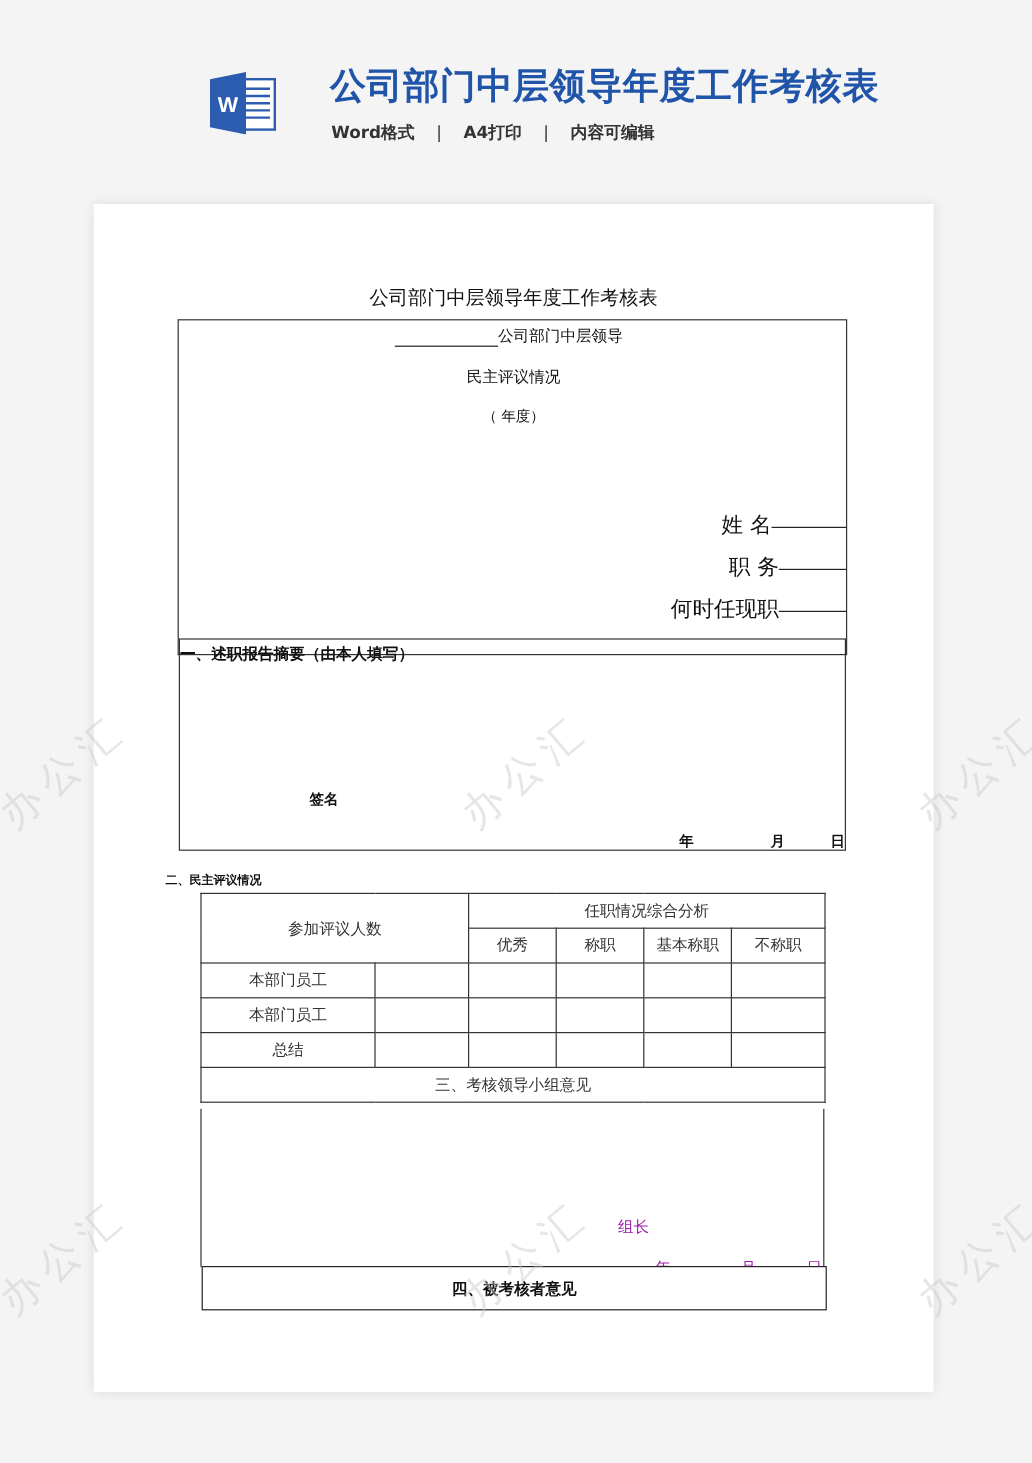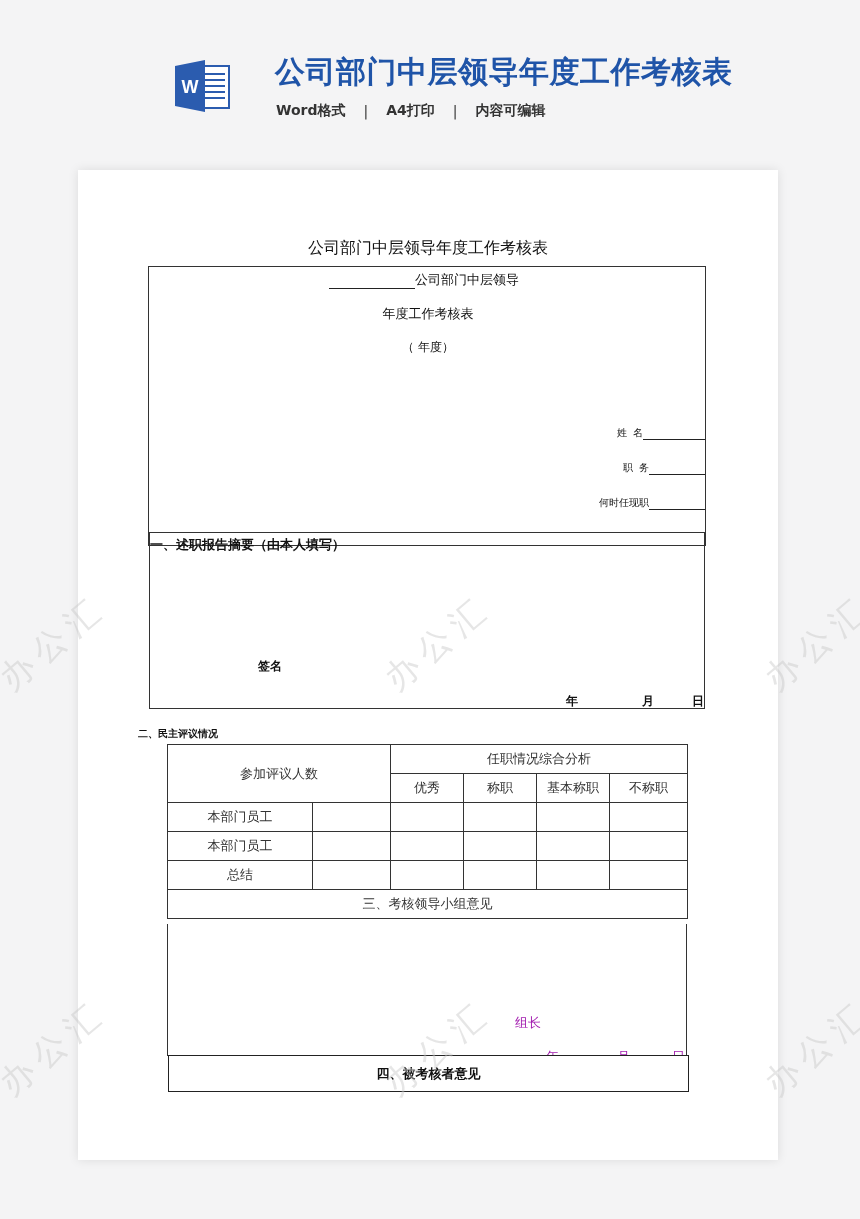--- a/index.html
+++ b/index.html
@@ -84,24 +84,23 @@
     }
     .cover-line2 {
       left: 0; width: 558px; top: 38px;
       text-align: center; font-size: 13px;
     }
     .cover-line3 {
       left: 0; width: 558px; top: 72px;
       text-align: center; font-size: 12px;
     }
     .cover-field {
-      font-size: 10px;
-      display: flex; align-items: flex-end;
+      font-size: 18px;
+      display: flex; align-items: flex-start;
       right: 0;
-      font-family: Liberation Mono, monospace;
     }
     
     .sec1-box {
       left: 71px; top: 362px;
       width: 556px; height: 177px;
       border: 1.5px solid #333;
       box-sizing: border-box;
     }
     .sec1-heading { left: 0px; top: 3px; font-size: 13px; font-weight: bold; }
     .sec1-sign { left: 108px; top: 125px; font-size: 12px; font-weight: bold; }
@@ -186,21 +185,21 @@
 
 <div class="paper">
 
   <div class="abs doc-title">公司部门中层领导年度工作考核表</div>
 
   <div class="abs cover-box">
     <div class="abs cover-line1">
       <span class="blank-underline" style="width:86px"></span>
       <span>公司部门中层领导</span>
     </div>
-    <div class="abs cover-line2">年度工作考核表</div>
+    <div class="abs cover-line2">民主评议情况</div>
     <div class="abs cover-line3">（  年度）</div>
 
     <div class="abs cover-field" style="top:158px">
       <span>姓  名</span>
       <span class="blank-underline" style="width:62px"></span>
     </div>
     <div class="abs cover-field" style="top:193px">
       <span>职  务</span>
       <span class="blank-underline" style="width:56px"></span>
     </div>

